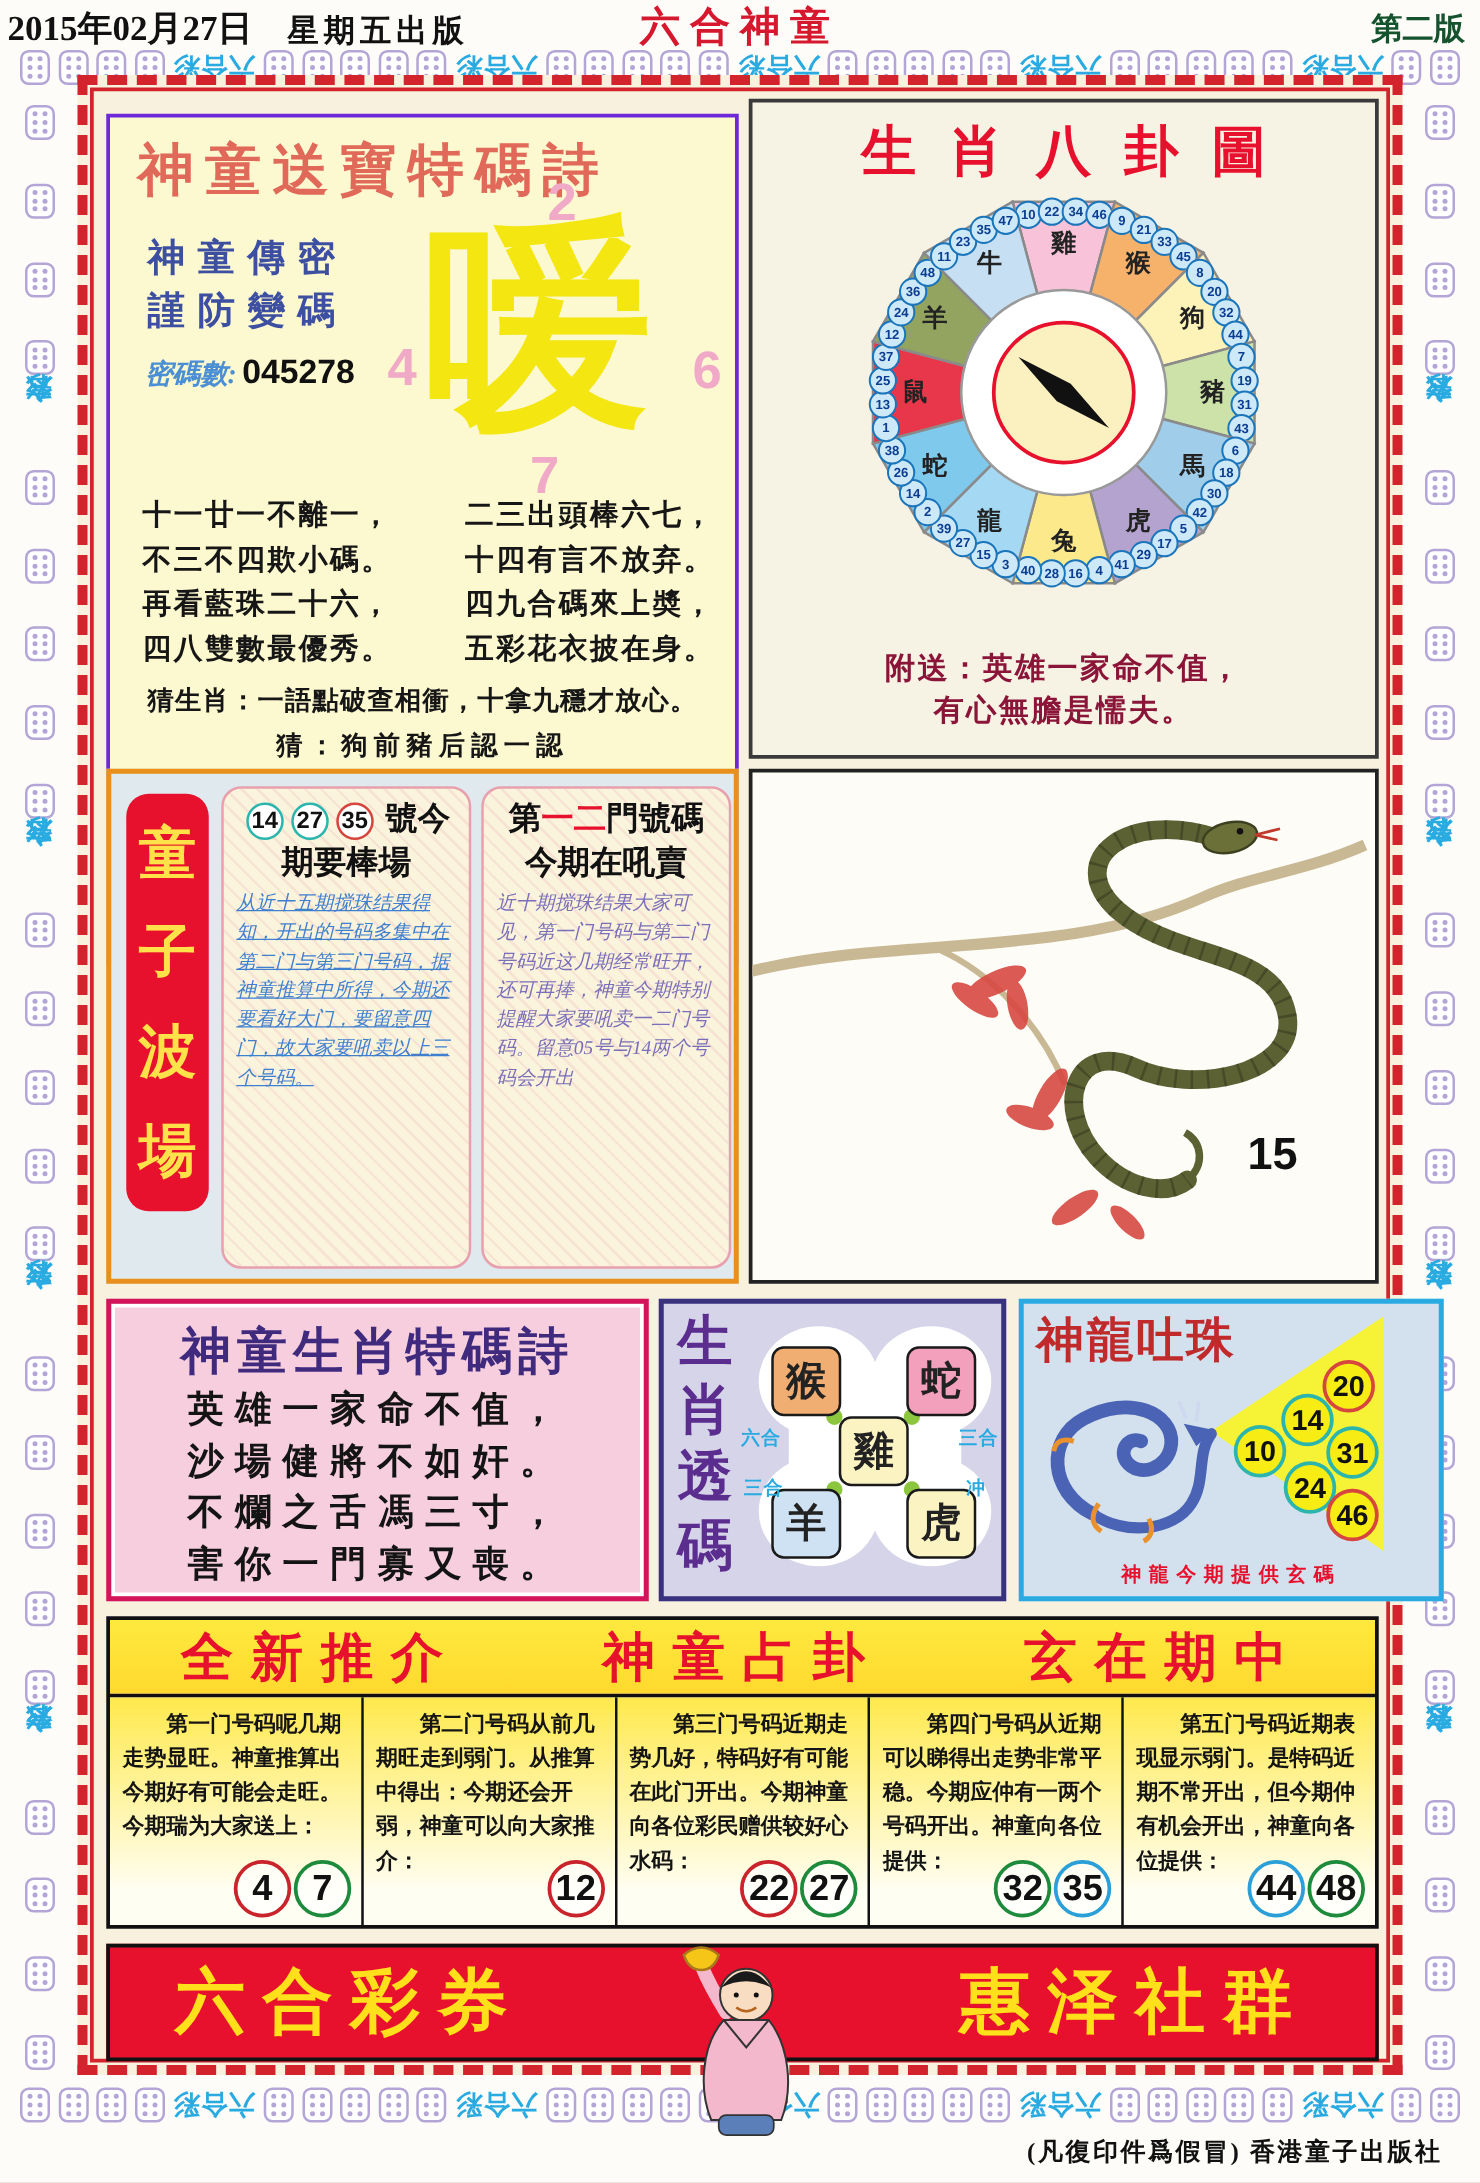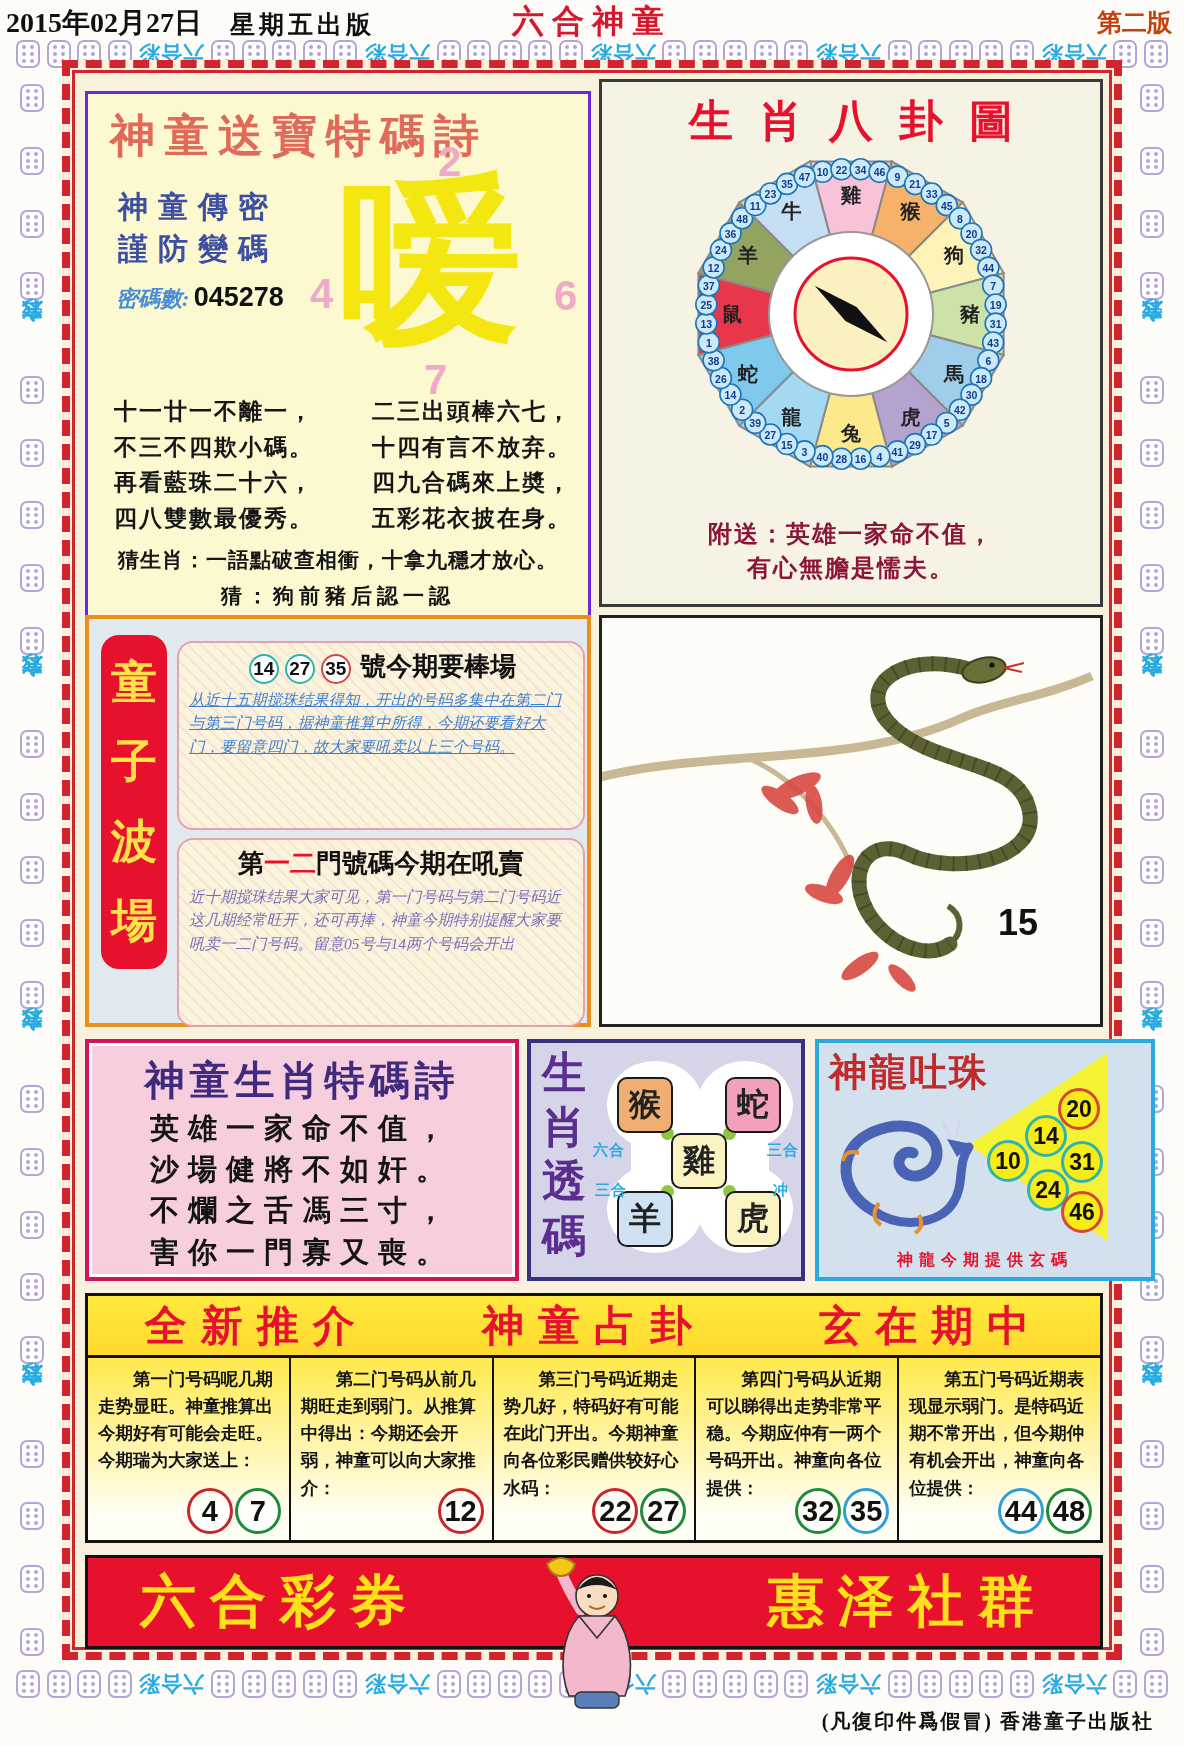--- a/index.html
+++ b/index.html
@@ -3,21 +3,21 @@
 <meta charset="utf-8">
 <style>
   html,body{margin:0;padding:0;background:#dddad2;}
   #page{position:relative;width:1184px;height:1746px;margin:0 auto;background:#fdfcf8;
         font-family:"Liberation Sans",sans-serif;overflow:hidden;}
 
   
   .hdr-date{position:absolute;left:6px;top:4px;font:bold 28px "Liberation Serif",serif;color:#111;}
   .hdr-pub{position:absolute;left:230px;top:8px;font:bold 25px "Liberation Serif",serif;color:#111;letter-spacing:4px;}
   .hdr-title{position:absolute;left:50%;top:0;transform:translateX(-50%);font:bold 32px "Liberation Serif",serif;color:#d6182f;letter-spacing:8px;}
-  .hdr-page{position:absolute;right:12px;top:6px;font:bold 25px "Liberation Serif",serif;color:#c2410c;}
+  .hdr-page{position:absolute;right:12px;top:6px;font:bold 25px "Liberation Serif",serif;color:#14532d;}
 
   
   .deco{position:absolute;display:flex;align-items:center;justify-content:space-between;overflow:hidden;}
   .deco-top{left:16px;right:16px;top:32px;height:44px;}
   .deco-bottom{left:16px;right:16px;top:1662px;height:44px;}
   .deco.v{flex-direction:column;width:48px;top:84px;height:1572px;}
   .deco-left{left:8px;}
   .deco-right{right:8px;}
   .die{width:24px;height:28px;border:2px solid #b3a5d6;border-radius:7px;display:grid;
        grid-template-columns:1fr 1fr;place-items:center;padding:2px;box-sizing:border-box;background:#fff;flex:none;}
@@ -61,21 +61,21 @@
   #bagua-wheel{position:absolute;left:73px;top:62px;}
   .seg-animal{font:bold 20px "Liberation Serif",serif;text-anchor:middle;dominant-baseline:central;fill:#222;}
   .seg-num{font:bold 10.5px "Liberation Sans",sans-serif;text-anchor:middle;dominant-baseline:central;fill:#0b3d91;}
   .bb-note{position:absolute;left:0;width:100%;text-align:center;font:bold 24px "Liberation Serif",serif;color:#8a1538;letter-spacing:2px;}
   #bbn1{top:436px;} #bbn2{top:470px;}
 
   
   .tz-banner{position:absolute;left:12px;top:16px;width:66px;height:334px;background:#e8112d;border-radius:18px;
              display:flex;flex-direction:column;align-items:center;justify-content:space-evenly;}
   .tz-banner span{color:#ffe24a;font:bold 46px "Liberation Serif",serif;}
-  #tongzi-sections{position:absolute;left:88px;top:22px;width:408px;height:386px;display:flex;flex-direction:column;gap:8px;}
+  #tongzi-sections{position:absolute;left:88px;top:10px;width:408px;height:386px;display:flex;flex-direction:row;gap:8px;}
   .tz-sec{flex:1;border:2px solid #e8a0ae;border-radius:16px;background-color:#fbf4dc;
           background-image:repeating-linear-gradient(45deg,rgba(230,150,170,.18) 0 2px,rgba(0,0,0,0) 2px 9px);
           padding:6px 10px;box-sizing:border-box;}
   .tz-title{text-align:center;font:bold 26px "Liberation Serif",serif;color:#111;}
   .tz-title .red{color:#e8112d;}
   .tz-ball{display:inline-flex;align-items:center;justify-content:center;width:30px;height:30px;border-radius:50%;
            border:2px solid;background:#fff;font:bold 19px "Liberation Sans",sans-serif;margin:0 3px;vertical-align:middle;box-sizing:border-box;}
   .tz-body{margin:4px 0 0;font:italic 15.5px "Liberation Serif",serif;line-height:1.5;}
 
   

